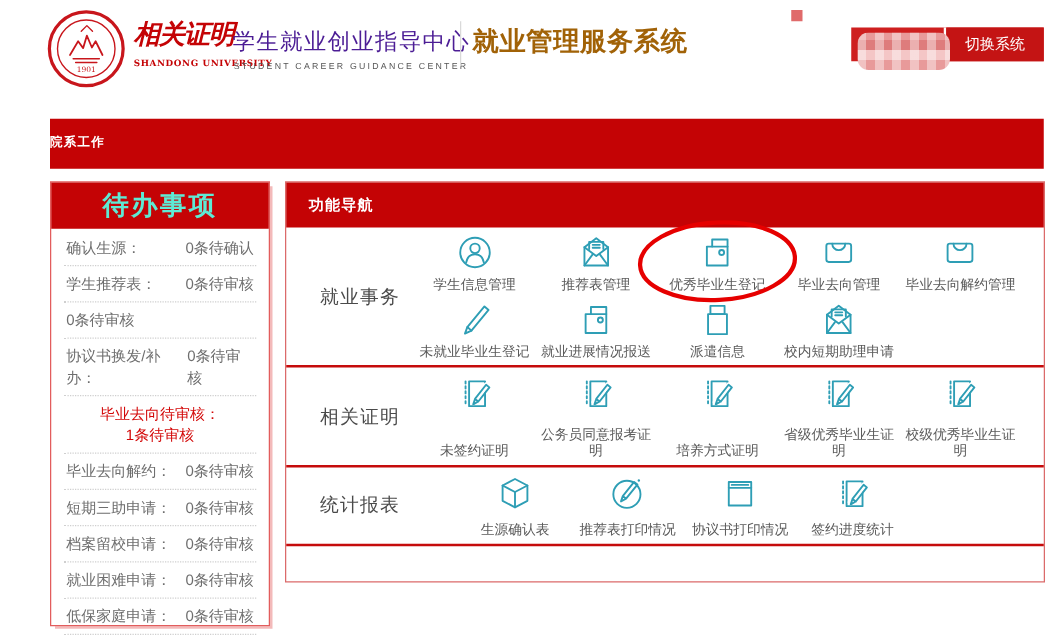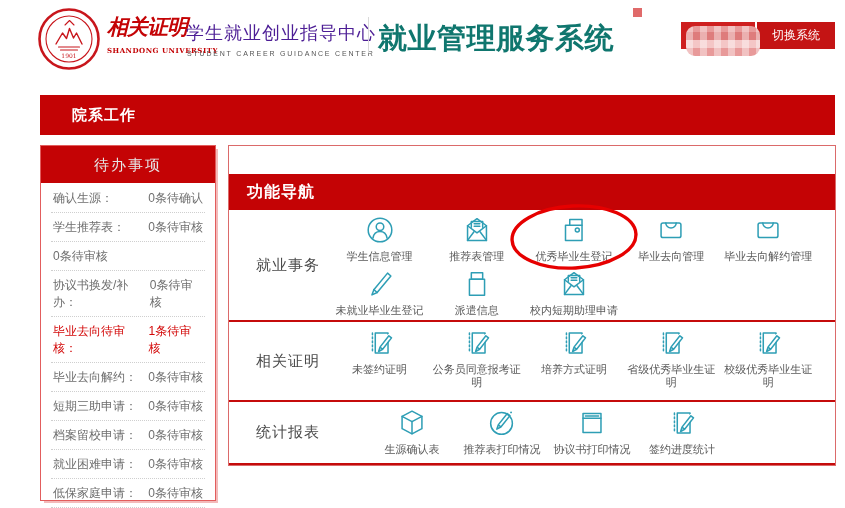--- a/index.html
+++ b/index.html
@@ -9,62 +9,62 @@
 
   
   .seal{left:37px;top:7px;width:64px;height:64px;}
   .uni-cn{left:107px;top:13px;font-family:"DejaVu Serif",serif;font-style:italic;font-weight:bold;
           font-size:21px;letter-spacing:-1px;color:var(--brand);}
   .uni-en{left:107px;top:46px;font-family:"DejaVu Serif",serif;font-weight:bold;font-size:7px;
           letter-spacing:.5px;color:var(--brand);}
   .center-cn{left:186px;top:21px;font-size:18px;font-weight:normal;color:#4c1d95;letter-spacing:1px;}
   .center-en{left:187px;top:50px;font-size:7px;color:#555;letter-spacing:1.8px;}
   .vdiv{left:368px;top:17px;width:1px;height:36px;background:#d9d9d9;}
-  .sys-title{left:378px;top:19px;font-size:29px;font-weight:bold;color:#0f766e;letter-spacing:.5px;}
+  .sys-title{left:378px;top:19px;font-size:21px;font-weight:bold;color:#a16207;letter-spacing:.5px;}
 
   .user-bar{left:681px;top:22px;width:154px;height:27px;background:#ce1f1f;display:flex;align-items:stretch;}
   .user-name-zone{width:74px;}
   .user-divider{width:2px;background:#fff;}
   .switch-btn{flex:1;display:flex;align-items:center;justify-content:center;color:#ffffff;
               font-size:12px;cursor:pointer;background:#c41414;}
   .redact-blob{left:686px;top:26px;width:74px;height:30px;border-radius:9px;z-index:2;
       background:
         repeating-linear-gradient(90deg, rgba(255,255,255,.4) 0 7px, rgba(255,255,255,0) 7px 14px),
         repeating-linear-gradient(0deg,#e89a9a 0 8px,#f4c6c6 8px 16px,#de7c7c 16px 24px);}
   .redact-stray{left:633px;top:8px;width:9px;height:9px;background:#e06a6a;}
 
   
   .navbar{left:40px;top:95px;width:795px;height:40px;background:var(--brand);}
-  .navbar-title{margin-left:32px;line-height:40px;color:#fff;font-size:15px;font-weight:bold;letter-spacing:1px;font-family:Liberation Serif, serif;}
+  .navbar-title{line-height:40px;color:#fff;font-size:10px;font-weight:bold;letter-spacing:1px;font-family:Liberation Serif, serif;}
 
   
   .sidebar{left:40px;top:145px;width:176px;height:356px;border:1px solid #e25d5d;box-sizing:border-box;
            background:#fff;box-shadow:3px 3px 0 -1px #f3baba;}
-  .sidebar-header{height:37px;background:var(--brand);color:#e5e5e5;text-align:center;line-height:37px;
-                  font-size:15px;font-weight:normal;letter-spacing:2px;}
+  .sidebar-header{height:37px;background:var(--brand);color:#5eead4;text-align:center;line-height:37px;
+                  font-size:21px;font-weight:bold;letter-spacing:2px;}
   .todo-list{padding:1px 10px 0 10px;}
   .todo-row{display:flex;justify-content:space-between;align-items:center;padding:6px 2px 5px 2px;
             border-bottom:1px dotted #cfcfcf;font-size:12px;color:#6e6e6e;cursor:pointer;}
-  .todo-row.highlight{color:#d30808;}
+  .todo-row.highlight{color:#d30808;flex-direction:column;}
   .todo-row.highlight .todo-value{color:#d30808;}
 
   
   .main{left:228px;top:145px;width:608px;height:321px;border:1px solid #db6a6a;box-sizing:border-box;background:#fff;}
-  .main-header{height:36px;background:var(--brand);color:#fff;font-size:16px;font-weight:bold;
-               line-height:36px;padding-left:18px;letter-spacing:1px;margin-top:28px;}
+  .main-header{height:36px;background:var(--brand);color:#fff;font-size:12px;font-weight:bold;
+               line-height:36px;padding-left:18px;letter-spacing:1px;}
   .section{display:flex;border-bottom:2px solid #c50b0b;box-sizing:border-box;}
   .section.s0{height:112px;}
   .section.s1{height:80px;}
   .section.s2{height:63px;gap:36px;}
   .section-name{width:102px;box-sizing:border-box;padding-left:27px;display:flex;align-items:center;
                 font-size:15px;color:#4a4a4a;letter-spacing:1px;}
   .section-grid{flex:1;display:flex;flex-direction:column;justify-content:center;padding:2px 18px 2px 0;}
   .grid-row{display:flex;flex:1;}
   .cell{width:20%;box-sizing:border-box;display:flex;flex-direction:column;align-items:center;
-        justify-content:flex-start;position:relative;cursor:pointer;padding:2px 2px;}
+        justify-content:space-between;position:relative;cursor:pointer;padding:2px 2px;}
   .cell .icon svg{width:34px;height:34px;display:block;}
   .cell-label{font-size:11px;color:#5a5a5a;text-align:center;line-height:13px;margin-top:3px;max-width:94px;}
   .circle-overlay{position:absolute;left:50%;top:-9px;transform:translateX(-50%);width:132px;height:70px;
                   pointer-events:none;z-index:3;}
 </style>
 </head>
 <body>
 
 <div class="page">
 
@@ -220,20 +220,32 @@
                 <span class="icon">
                   <svg viewBox="0 0 36 36">
                     <g fill="none" stroke="#2e9eb5" stroke-width="1.6" stroke-linecap="round" stroke-linejoin="round">
                       <path d="M9.5 29.5 L11.5 24 L26 6.5 L29.5 9.5 L15 27 Z"></path>
                       <path d="M11.5 24 L15 27"></path>
                     </g>
                   </svg>
                 </span>
                 <div class="cell-label">未就业毕业生登记</div>
               </div>
+              <div class="cell" title="就业进展情况报送">
+                <span class="icon">
+                  <svg viewBox="0 0 36 36">
+                    <g fill="none" stroke="#2e9eb5" stroke-width="1.6" stroke-linecap="round" stroke-linejoin="round">
+                      <path d="M9 13 H13.5 V7 H26.5 V29 H9 Z"></path>
+                      <path d="M13.5 13 H26.5"></path>
+                      <circle cx="21.5" cy="18" r="2.1"></circle>
+                    </g>
+                  </svg>
+                </span>
+                <div class="cell-label">就业进展情况报送</div>
+              </div>
               <div class="cell" title="派遣信息">
                 <span class="icon">
                   <svg viewBox="0 0 36 36">
                     <g fill="none" stroke="#2e9eb5" stroke-width="1.6" stroke-linecap="round" stroke-linejoin="round">
                       <rect x="12" y="6" width="12" height="7"></rect>
                       <rect x="10" y="13" width="16" height="17"></rect>
                     </g>
                   </svg>
                 </span>
                 <div class="cell-label">派遣信息</div>

